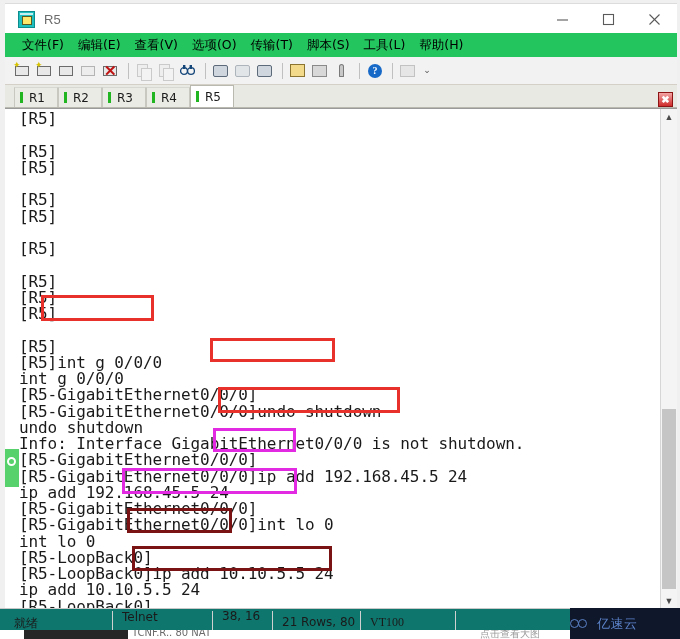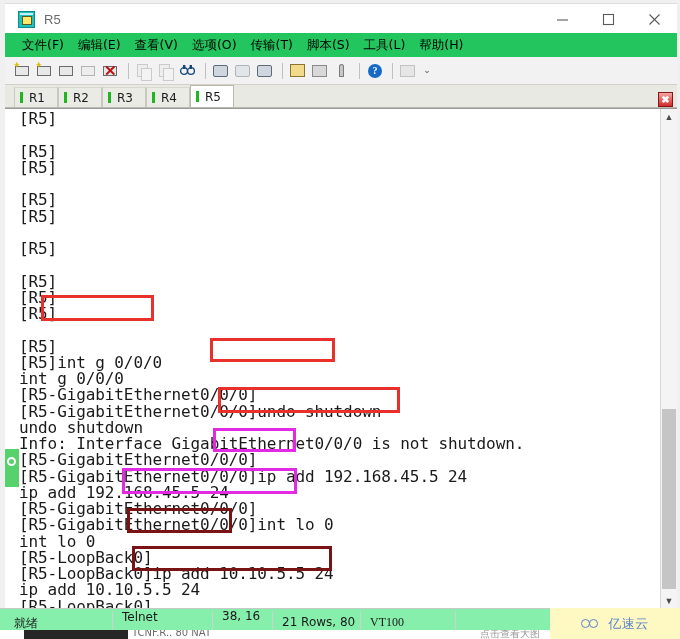--- a/index.html
+++ b/index.html
@@ -342,21 +342,21 @@
     height: 180px;
     background: #c5c5c5;
   }
 
   
   .statusbar {
     position: absolute;
     left: 0px; top: 608px;
     width: 680px;
     height: 31px;
-    background: #86efac;
+    background: #0f766e;
     border-top: 1px solid #c8c8c8;
     display: flex;
     align-items: center;
     font-size: 12px;
     color: #1a1a1a;
     box-sizing: border-box;
   }
   .sb-cell {
     font-family: "DejaVu Sans", sans-serif;
     font-size: 12px;
@@ -372,26 +372,25 @@
     position: absolute;
     top: 2px;
     width: 1px; height: 26px;
     background: #d0d0d0;
   }
 
   
   .watermark {
     position: absolute;
     right: 0px; top: 608px;
-    width: 130px;
+    width: 110px;
     height: 31px;
-    background: #fef9c3;
+    background: #0f172a;
     display: flex;
     align-items: center;
-    justify-content: center;
     box-sizing: border-box;
   }
   .wm-logo {
     width: 22px; height: 14px;
     margin-right: 5px;
     position: relative;
   }
   .wm-logo::before,
   .wm-logo::after {
     content: "";

